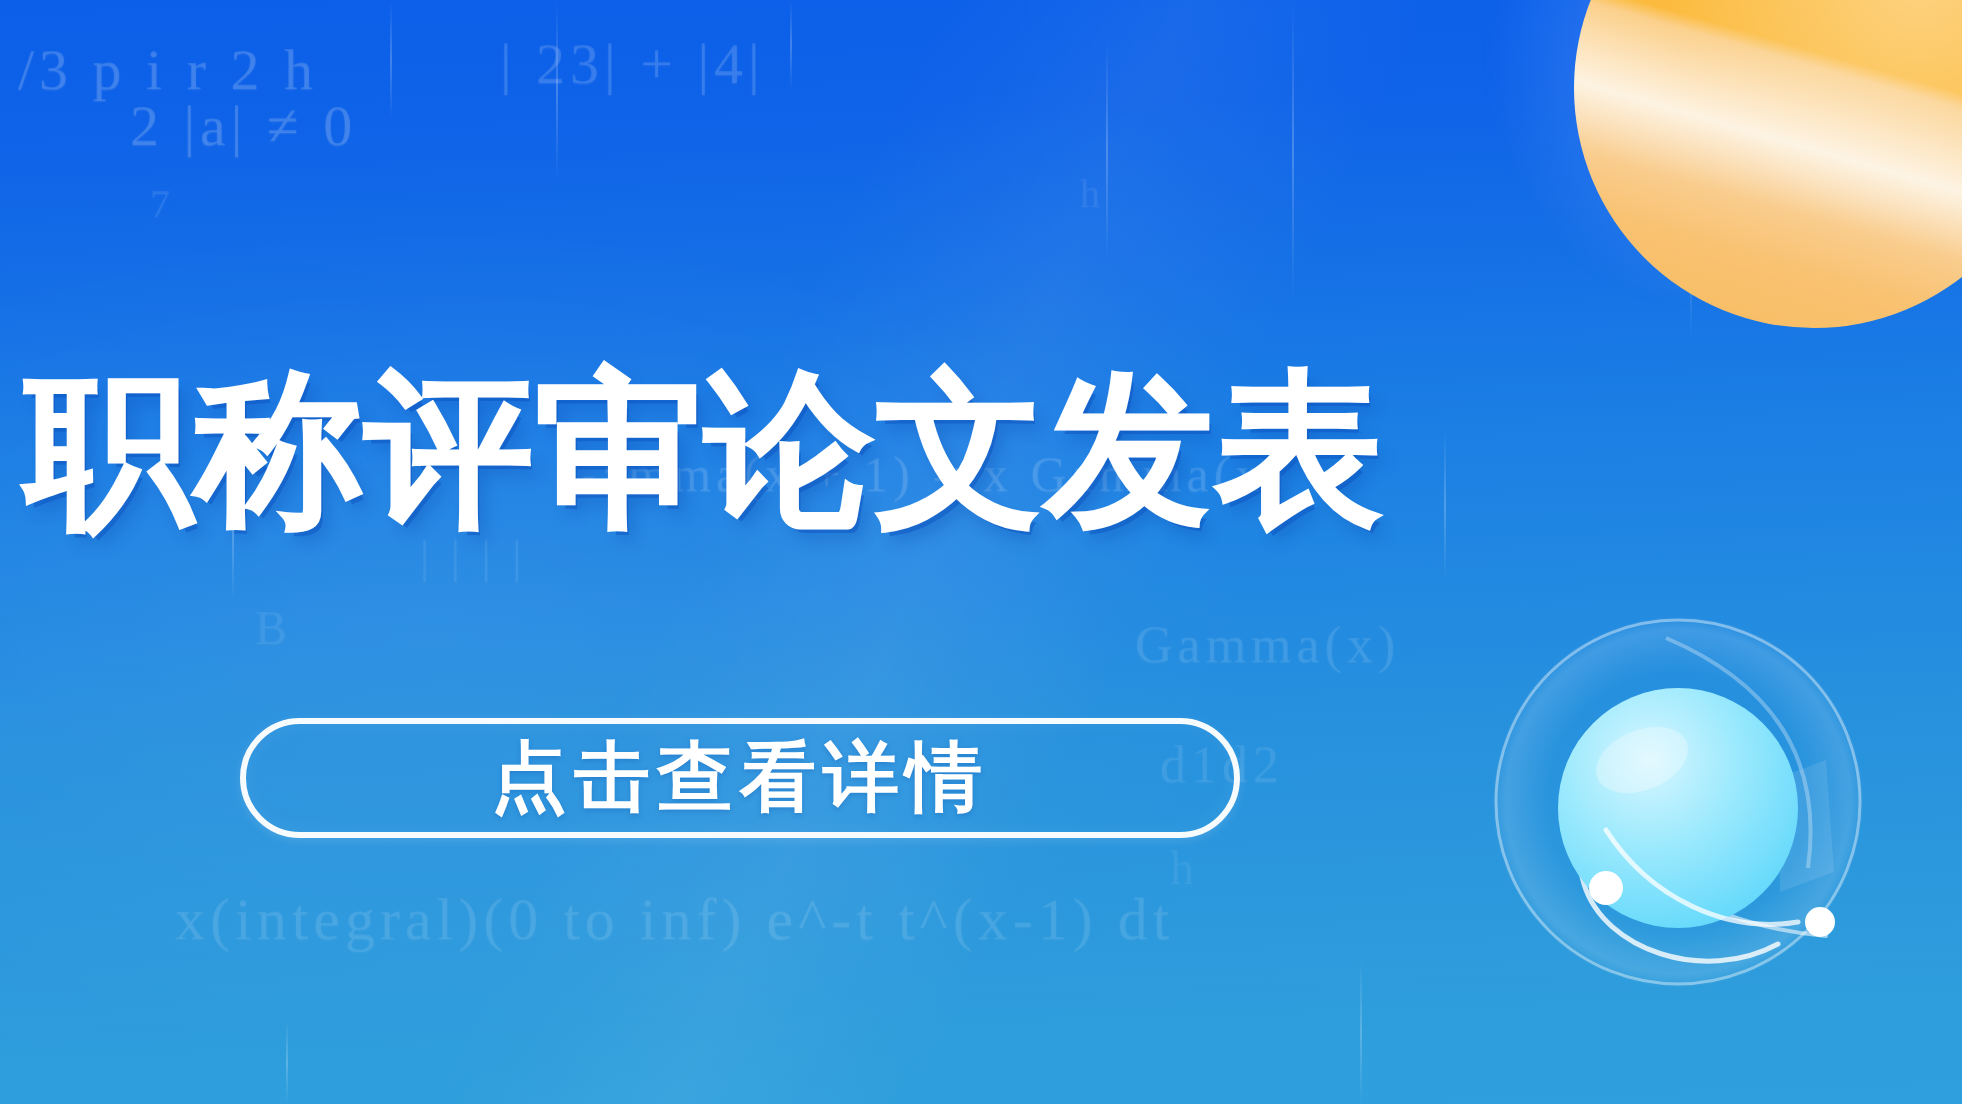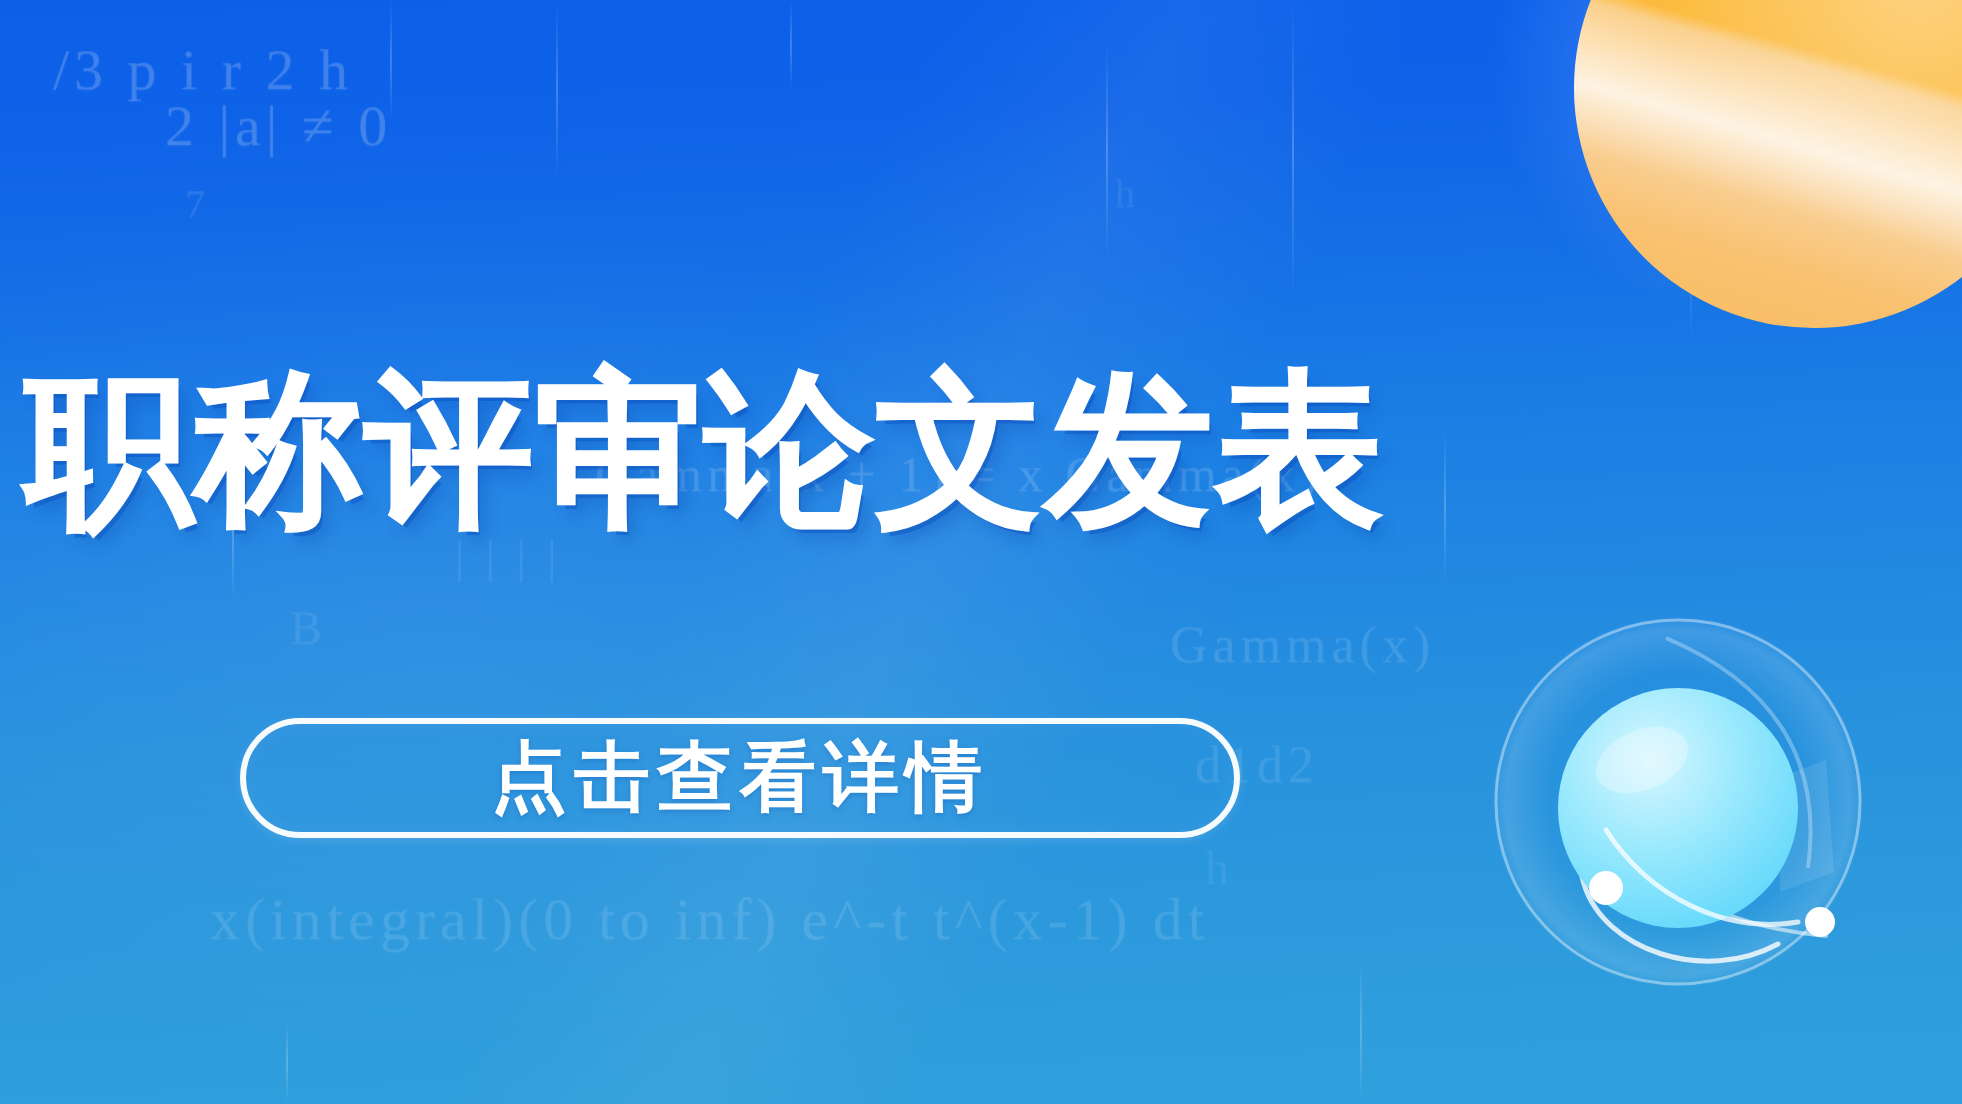--- a/index.html
+++ b/index.html
@@ -37,21 +37,20 @@
       linear-gradient(115deg, rgba(255,255,255,0.00) 38%, rgba(255,255,255,0.05) 48%, rgba(255,255,255,0.00) 58%);
     pointer-events: none;
   }
 
   
   .formula-layer {
     position: absolute;
     inset: 0;
     pointer-events: none;
     overflow: hidden;
-    margin-left: 35px;
   }
   .formula {
     position: absolute;
     color: rgba(255,255,255,0.13);
     font-family: "Liberation Serif", "DejaVu Serif", serif;
     white-space: nowrap;
     letter-spacing: 5px;
     text-shadow: 0 1px 2px rgba(255,255,255,0.10);
   }
   .f-row1 { left: 18px;   top: 36px;  font-size: 58px; }
@@ -178,20 +177,21 @@
 </head>
 <body>
 
 <div class="banner">
 
   <div class="sheen"></div>
 
   <div class="formula-layer">
     <div class="formula f-row1">/3 p i r 2 h</div>
     <div class="formula f-row2">2  |a| ≠ 0</div>
+    <div class="formula f-row3">|  23| + |4|</div>
     <div class="formula f-row12">h</div>
     <div class="formula f-row5">Gamma(x + 1) = x Gamma(x)</div>
     <div class="formula f-row6">| | | |</div>
     <div class="formula f-row7">B</div>
     <div class="formula f-row8">x(integral)(0 to inf) e^-t t^(x-1) dt</div>
     <div class="formula f-row9">Gamma(x)</div>
     <div class="formula f-row10">d1d2</div>
     <div class="formula f-row11">h</div>
     <div class="formula f-row4">7</div>
   </div>

